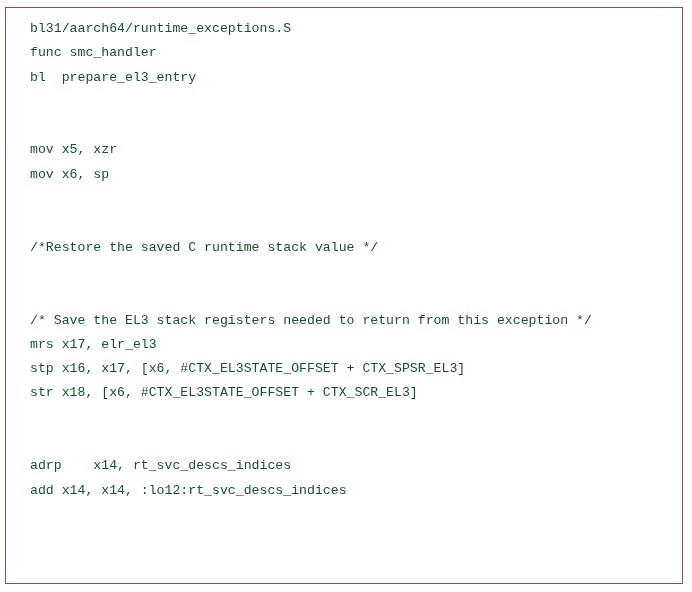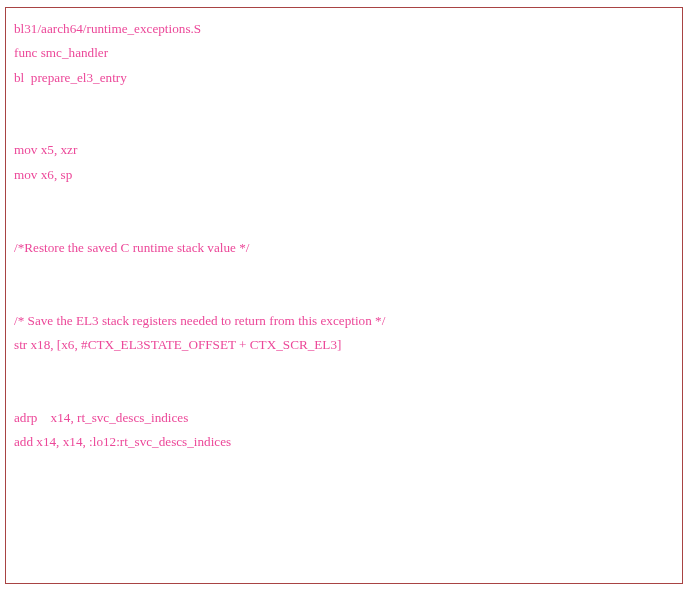--- a/index.html
+++ b/index.html
@@ -37,25 +37,26 @@
     top: 9px;
     right: 2px;
     margin: 0;
     padding: 0;
     list-style: none;
   }
   .code-line {
     display: block;
     height: 24.3px;
     line-height: 24.3px;
-    font-family: Liberation Serif, serif;
+    font-family: Liberation Mono, monospace;
     font-size: 13.2px;
-    color: #ec4899;
+    color: #14532d;
     white-space: pre;
     letter-spacing: 0px;
+    margin-left: 16px;
   }
   .code-line.blank {
     
   }
 </style>
 </head>
 <body>
 
 <div id="root">
   <div id="code-frame" style="border-color: rgb(168, 67, 67); background: rgb(255, 255, 255);">
@@ -66,20 +67,22 @@
         <span class="code-line blank"></span>
         <span class="code-line blank"></span>
         <span class="code-line">mov x5, xzr</span>
         <span class="code-line">mov x6, sp</span>
         <span class="code-line blank"></span>
         <span class="code-line blank"></span>
         <span class="code-line">/*Restore the saved C runtime stack value */</span>
         <span class="code-line blank"></span>
         <span class="code-line blank"></span>
         <span class="code-line">/* Save the EL3 stack registers needed to return from this exception */</span>
+        <span class="code-line">mrs x17, elr_el3</span>
+        <span class="code-line">stp x16, x17, [x6, #CTX_EL3STATE_OFFSET + CTX_SPSR_EL3]</span>
         <span class="code-line">str x18, [x6, #CTX_EL3STATE_OFFSET + CTX_SCR_EL3]</span>
         <span class="code-line blank"></span>
         <span class="code-line blank"></span>
         <span class="code-line">adrp    x14, rt_svc_descs_indices</span>
         <span class="code-line">add x14, x14, :lo12:rt_svc_descs_indices</span>
       </div>
   </div>
 </div>
 
 </body></html>

